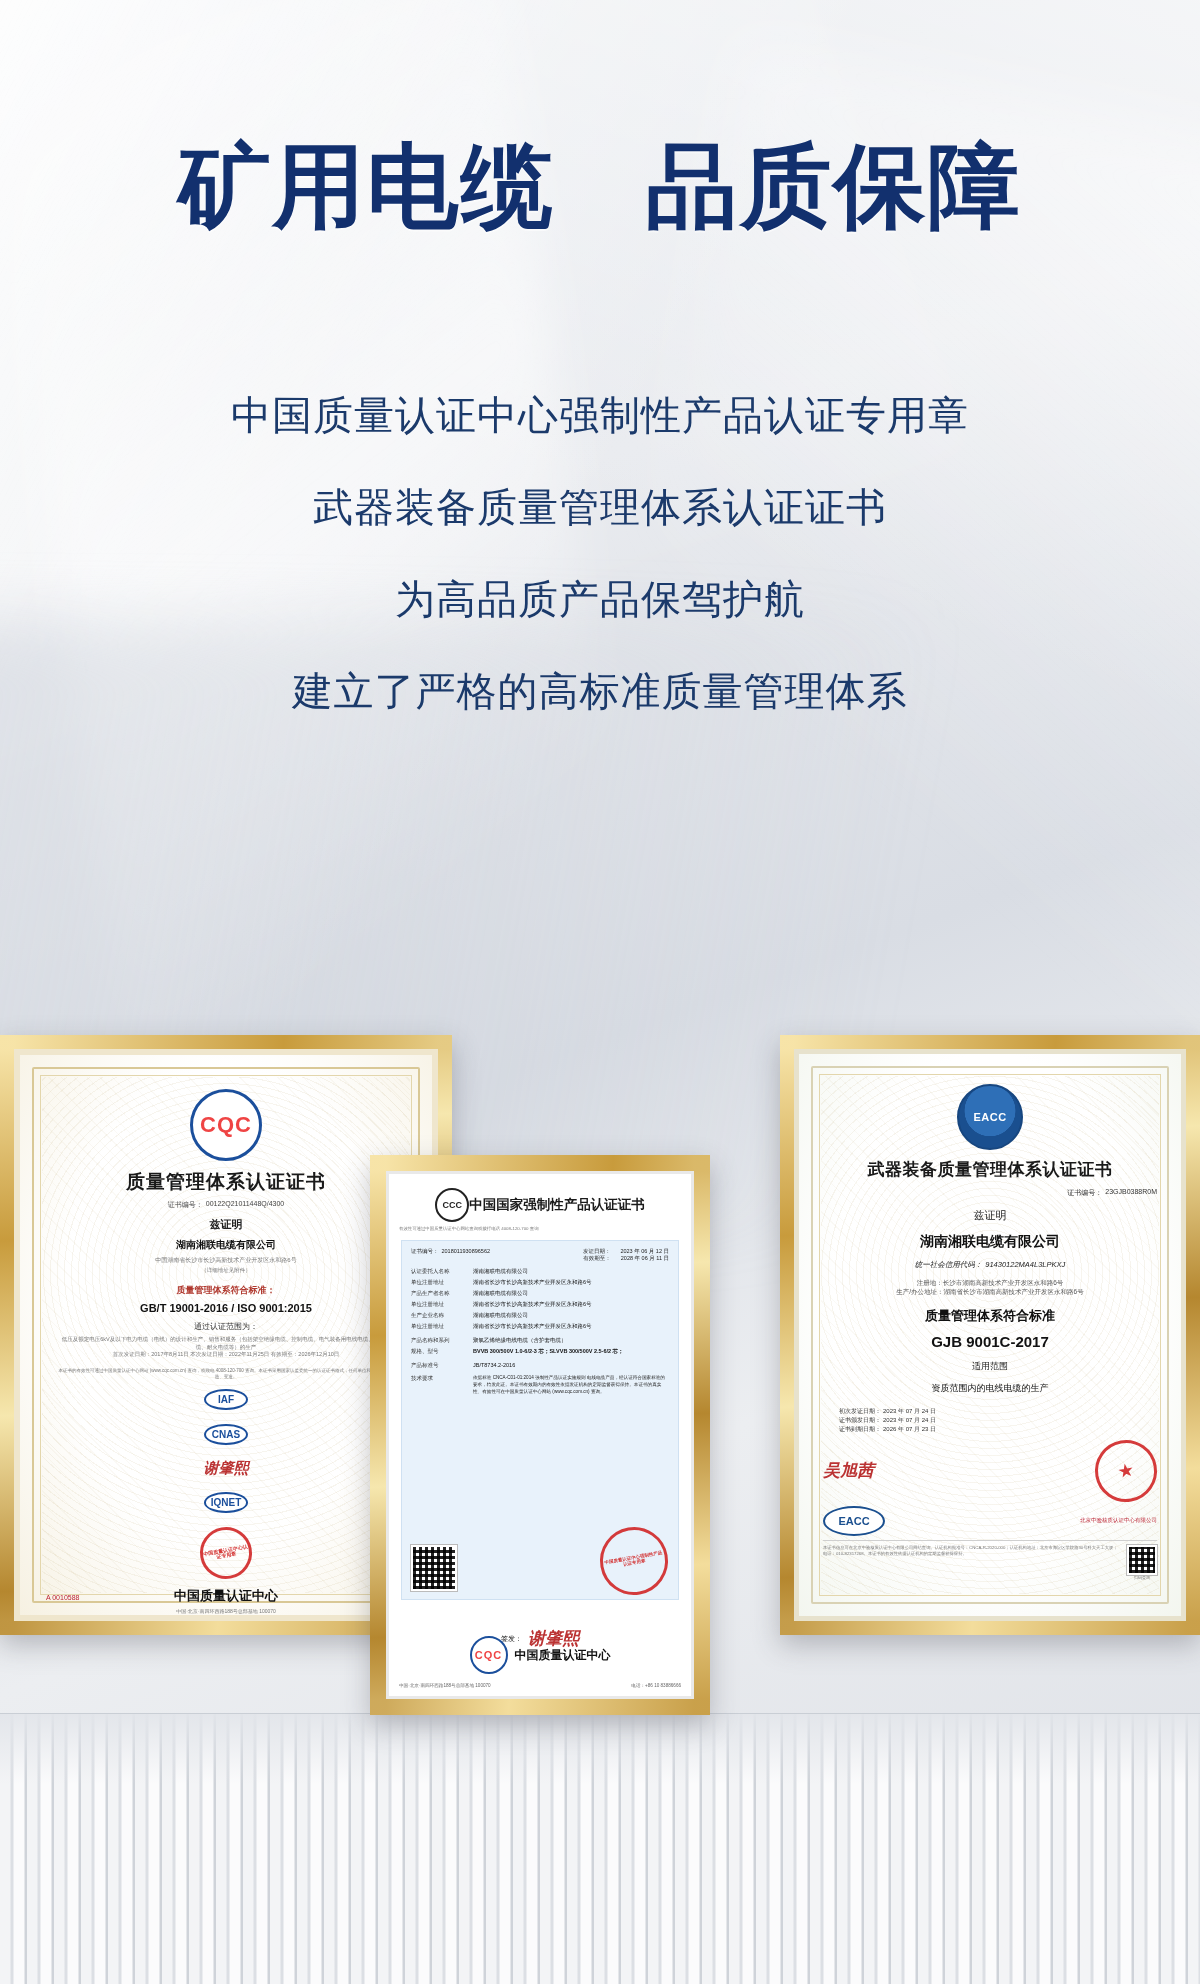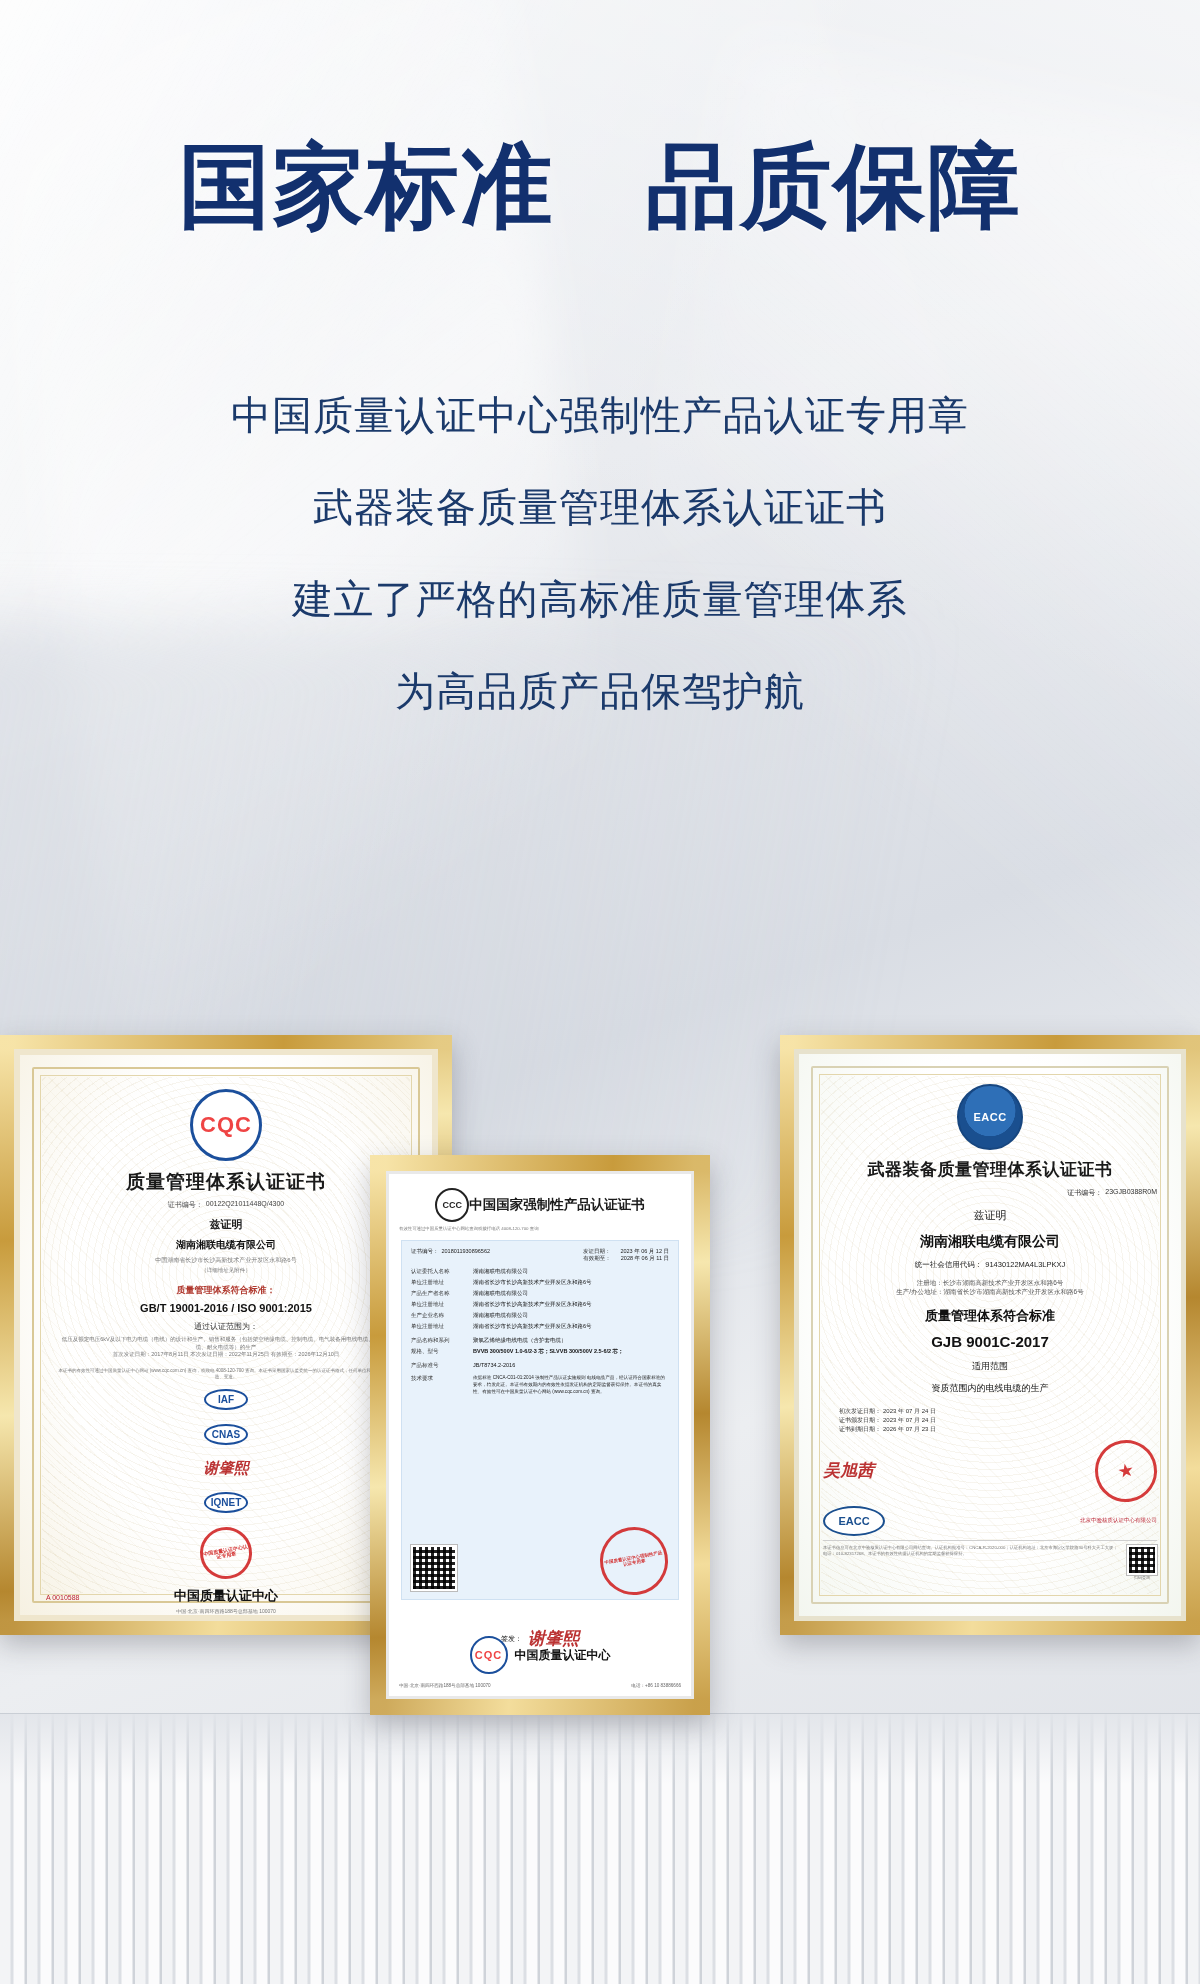--- a/index.html
+++ b/index.html
@@ -331,30 +331,30 @@
 <body>
 
 <div class="page">
 
   <div class="sheen sheen-a"></div>
   <div class="sheen sheen-d"></div>
   <div class="sheen sheen-b"></div>
   <div class="sheen sheen-c"></div>
 
   <div class="headline">
-    <span>国家标准</span>
+    <span>矿用电缆</span>
     <span class="gap"></span>
     <span>品质保障</span>
   </div>
 
   <div class="subcopy">
     <div class="line">中国质量认证中心强制性产品认证专用章</div>
     <div class="line">武器装备质量管理体系认证证书</div>
+    <div class="line">为高品质产品保驾护航</div>
     <div class="line">建立了严格的高标准质量管理体系</div>
-    <div class="line">为高品质产品保驾护航</div>
   </div>
 
   <div class="fluted"></div>
 
   <div class="cert" id="cert-left">
     <div class="cert-inner">
       <div class="orn-border"></div>
       <div class="guilloche"></div>
 
       <div style="position:absolute; inset:30px 28px; display:flex; flex-direction:column; align-items:center;">
@@ -430,21 +430,21 @@
 
         <div style="display:flex; gap:3px; font-size:7px; color:#333; margin-top:7px; align-self:flex-end;">
           <span>证书编号：</span>
           <span>23GJB0388R0M</span>
         </div>
 
         <div style="font-size:11px; color:#222; margin-top:10px;">兹证明</div>
 
         <div style="font-size:14px; font-weight:700; color:#111; margin-top:10px;">湖南湘联电缆有限公司</div>
 
-        <div style="display:flex; gap:3px; font-size:7.5px; color:#222; margin-top:9px;">
+        <div style="display:flex; gap:3px; font-size:7.5px; color:#222; margin-top:9px;font-style:italic;">
           <span>统一社会信用代码：</span>
           <span>91430122MA4L3LPKXJ</span>
         </div>
 
         <div class="tiny" style="font-size:6.5px; margin-top:8px; text-align:center;">注册地：长沙市湖南高新技术产业开发区永和路6号</div>
         <div class="tiny" style="font-size:6.5px; text-align:center;">生产/办公地址：湖南省长沙市湖南高新技术产业开发区永和路6号</div>
 
         <div style="font-size:13px; font-weight:700; color:#111; margin-top:10px;">质量管理体系符合标准</div>
 
         <div style="font-size:15px; font-weight:700; color:#111; margin-top:8px;">GJB 9001C-2017</div>

